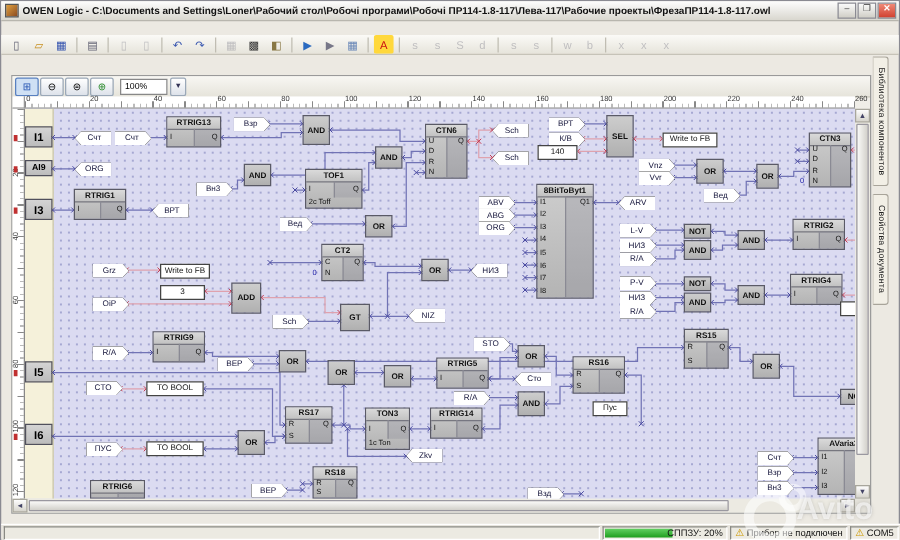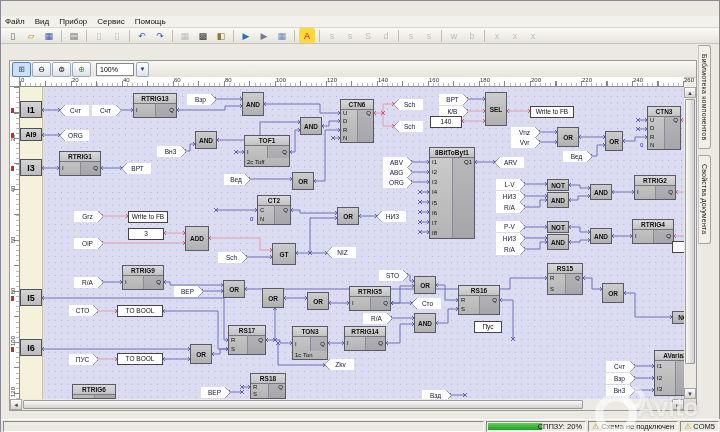--- a/index.html
+++ b/index.html
@@ -79,27 +79,29 @@
   .stab{writing-mode:vertical-rl;font-size:7px;padding:8px 2px;border:1px solid #a8a49a;border-left:1px solid #c8c4ba;background:#f2efe6;border-radius:0 3px 3px 0;margin-bottom:6px;color:#222;letter-spacing:0.2px;}
   .wm{position:absolute;left:592px;top:384px;width:128px;height:48px;z-index:60;pointer-events:none;}
   .wmc{position:absolute;left:2px;top:8px;width:26px;height:26px;border-radius:50%;border:8px solid rgba(255,255,255,.55);}
   .wmc2{position:absolute;left:30px;top:2px;width:12px;height:12px;border-radius:50%;border:5px solid rgba(255,255,255,.5);}
   .wmt{position:absolute;left:44px;top:8px;font-size:25px;font-weight:bold;color:rgba(255,255,255,.62);text-shadow:0 0 3px rgba(110,110,110,.3);}
 </style>
 </head>
 <body>
 
 <div class="win">
-  <div class="menubar">
-      <span class="mi">Файл</span>
-      <span class="mi">Вид</span>
-      <span class="mi">Прибор</span>
-      <span class="mi">Сервис</span>
-      <span class="mi">Помощь</span>
-    </div>
+  <div class="titlebar">
+    <span class="appicon"></span>
+    <span class="title">OWEN Logic - C:\Documents and Settings\Loner\Рабочий стол\Робочі програми\Робочі ПР114-1.8-117\Лева-117\Рабочие проекты\ФрезаПР114-1.8-117.owl</span>
+    <span class="winbtns">
+      <span class="wb">–</span>
+      <span class="wb">❐</span>
+      <span class="wb close">✕</span>
+    </span>
+  </div>
   <div class="toolbar">
       <div class="tbi en" style="color: rgb(102, 102, 119);">▯</div>
       <div class="tbi en" style="color: rgb(200, 144, 32);">▱</div>
       <div class="tbi en" style="color: rgb(58, 88, 176);">▦</div>
       <div class="tbsep"></div>
       <div class="tbi en" style="color: rgb(102, 102, 119);">▤</div>
       <div class="tbsep"></div>
       <div class="tbi dis" style="color: rgb(102, 102, 119);">▯</div>
       <div class="tbi dis" style="color: rgb(102, 102, 119);">▯</div>
       <div class="tbsep"></div>
@@ -779,21 +781,21 @@
 
 
   <div class="statusbar">
     <div class="sp sp-main"></div>
     <div class="sp sp-eeprom">
       <div class="green"></div>
       <span>СППЗУ: 20%</span>
     </div>
     <div class="sp">
       <span class="warn">⚠</span>
-      <span>Схема не подключен</span>
+      <span>Прибор не подключен</span>
     </div>
     <div class="sp">
       <span class="warn">⚠</span>
       <span>COM5</span>
     </div>
   </div>
 
   <div class="sidetabs">
       <div class="stab">Библиотека компонентов</div>
       <div class="stab">Свойства документа</div>

